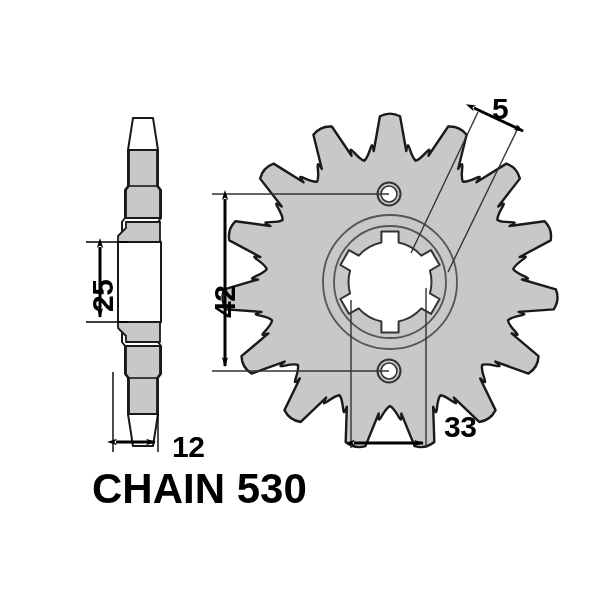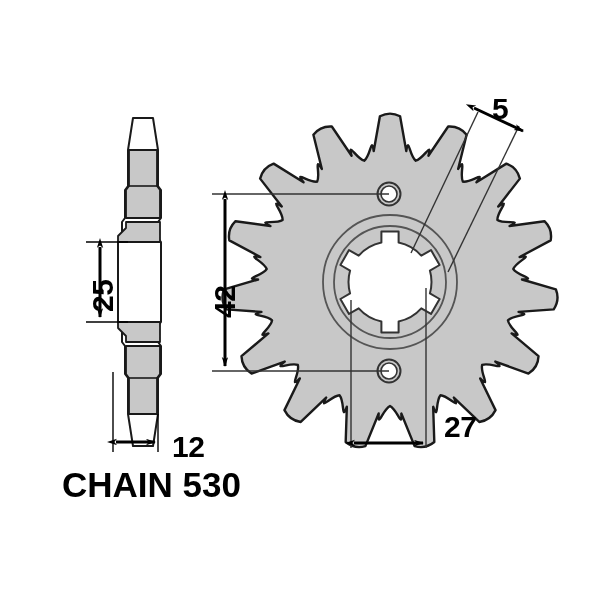--- a/index.html
+++ b/index.html
@@ -24,21 +24,21 @@
   }
   .label {
     position: absolute;
     font-family: "Liberation Sans", sans-serif;
     font-weight: bold;
     color: #000000;
     white-space: nowrap;
     letter-spacing: -0.5px;
   }
   .dim-label { font-size: 30px; }
-  .title-label { font-size: 35px; letter-spacing: 0px; }
+  .title-label { font-size: 42px; letter-spacing: 0px; margin-left: 30px; }
   .rot90 {
     transform: rotate(-90deg);
     transform-origin: left top;
   }
 </style>
 </head>
 <body>
 
 <div id="page">
 
@@ -212,20 +212,20 @@
     </g>
 
   </svg>
 
   <div class="label dim-label rot90" style="left:86px; top:312px;">25</div>
 
   <div class="label dim-label rot90" style="left:208px; top:318px;">42</div>
 
   <div class="label dim-label" style="left:172px; top:418px;margin-top:12px;">12</div>
 
-  <div class="label dim-label" style="left:444px; top:410px;">27</div>
+  <div class="label dim-label" style="left:444px; top:410px;">33</div>
 
   <div class="label dim-label" style="left:492px; top:92px;">5</div>
 
   <div class="label title-label" style="left:62px; top:465px;">CHAIN 530</div>
 
 
 </div>
 
 </body></html>

